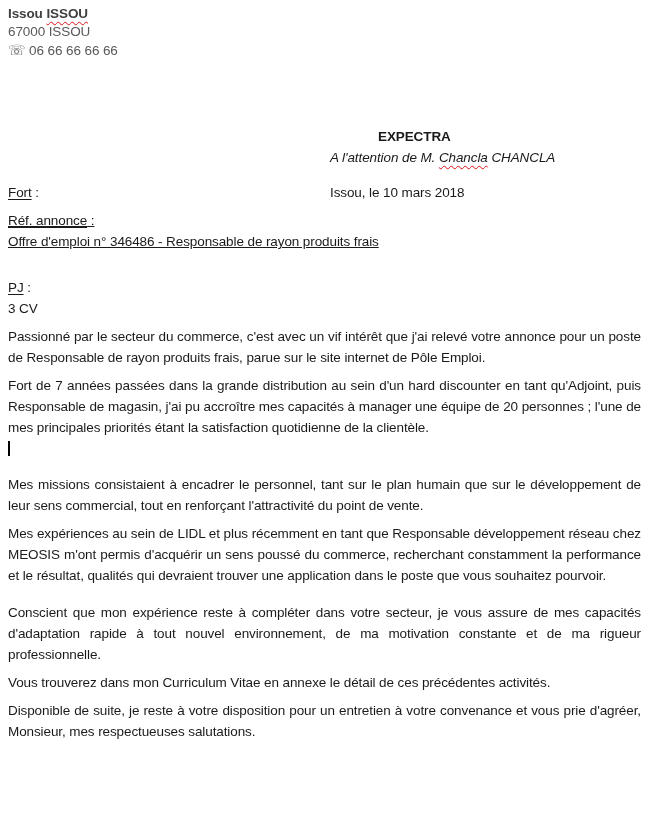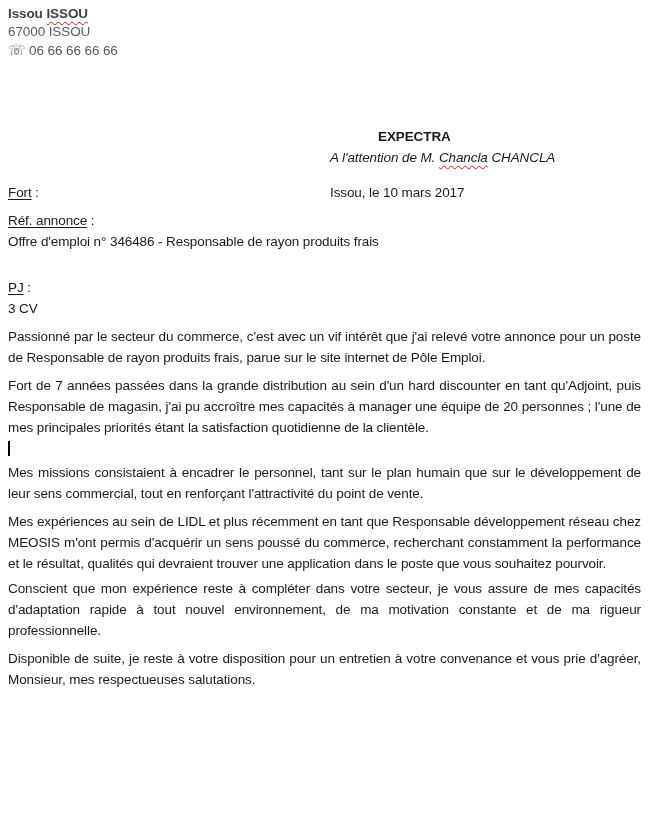--- a/index.html
+++ b/index.html
@@ -31,31 +31,31 @@
     text-decoration-skip-ink: none;
     text-underline-offset: 3px;
   }
   
   .recipient { margin-top: 66px; margin-left: 322px; line-height: 21px; }
   .company { font-weight: bold; padding-left: 48px; }
   .attention { font-style: italic; }
   
   .row-objet { position: relative; margin-top: 14px; line-height: 21px; }
   .date { position: absolute; left: 322px; top: 0; }
-  .ref-block { margin-top: 7px; line-height: 21px; }
+  .ref-block { margin-top: 7px; line-height: 21px; text-decoration: underline; }
   .pj-block { margin-top: 25px; line-height: 21px; }
   .ul { text-decoration: underline; text-underline-offset: 2px; }
   
   .salutation { margin-top: 41px; line-height: 21px; }
   .para {
     margin: 7px 0 0 0;
     line-height: 21px;
     text-align: justify;
   }
-  .para.no-gap { margin-top: 4px; }
+  .para.no-gap { margin-top: 16px; }
   .cursor-line { height: 20px; line-height: 20px; }
   .caret {
     display: inline-block;
     width: 1.5px;
     height: 15px;
     background: #000000;
     vertical-align: middle;
   }
   .phone-ico { font-size: 14px; }
 </style>
@@ -70,21 +70,21 @@
     <div><span class="phone-ico">☏</span><span> 06 66 66 66 66</span></div>
   </div>
 
   <div class="recipient">
     <div class="company">EXPECTRA</div>
     <div class="attention"><span>A l'attention de M. </span><span class="squiggle">Chancla</span><span> CHANCLA</span></div>
   </div>
 
   <div class="row-objet">
     <span><span class="ul">Fort</span><span> :</span></span>
-    <span class="date">Issou, le 10 mars 2017</span>
+    <span class="date">Issou, le 10 mars 2018</span>
   </div>
 
   <div class="ref-block">
     <div><span class="ul">Réf. annonce</span><span> :</span></div>
     <div>Offre d'emploi n° 346486 - Responsable de rayon produits frais</div>
   </div>
 
   <div class="pj-block">
     <div><span class="ul">PJ</span><span> :</span></div>
     <div>3 CV</div>
@@ -92,15 +92,16 @@
 
 
   <p class="para">Passionné par le secteur du commerce, c'est avec un vif intérêt que j'ai relevé votre annonce pour un poste de Responsable de rayon produits frais, parue sur le site internet de Pôle Emploi.</p>
   <p class="para">Fort de 7 années passées dans la grande distribution au sein d'un hard discounter en tant qu'Adjoint, puis Responsable de magasin, j'ai pu accroître mes capacités à manager une équipe de 20 personnes ; l'une de mes principales priorités étant la satisfaction quotidienne de la clientèle.</p>
 
   <div class="cursor-line"><span class="caret"></span></div>
 
   <p class="para no-gap">Mes missions consistaient à encadrer le personnel, tant sur le plan humain que sur le développement de leur sens commercial, tout en renforçant l'attractivité du point de vente.</p>
   <p class="para">Mes expériences au sein de LIDL et plus récemment en tant que Responsable développement réseau chez MEOSIS m'ont permis d'acquérir un sens poussé du commerce, recherchant constamment la performance et le résultat, qualités qui devraient trouver une application dans le poste que vous souhaitez pourvoir.</p>
   <p class="para no-gap">Conscient que mon expérience reste à compléter dans votre secteur, je vous assure de mes capacités d'adaptation rapide à tout nouvel environnement, de ma motivation constante et de ma rigueur professionnelle.</p>
+  <p class="para">Vous trouverez dans mon Curriculum Vitae en annexe le détail de ces précédentes activités.</p>
   <p class="para">Disponible de suite, je reste à votre disposition pour un entretien à votre convenance et vous prie d'agréer, Monsieur, mes respectueuses salutations.</p>
 
 </div>
 
 </body></html>

